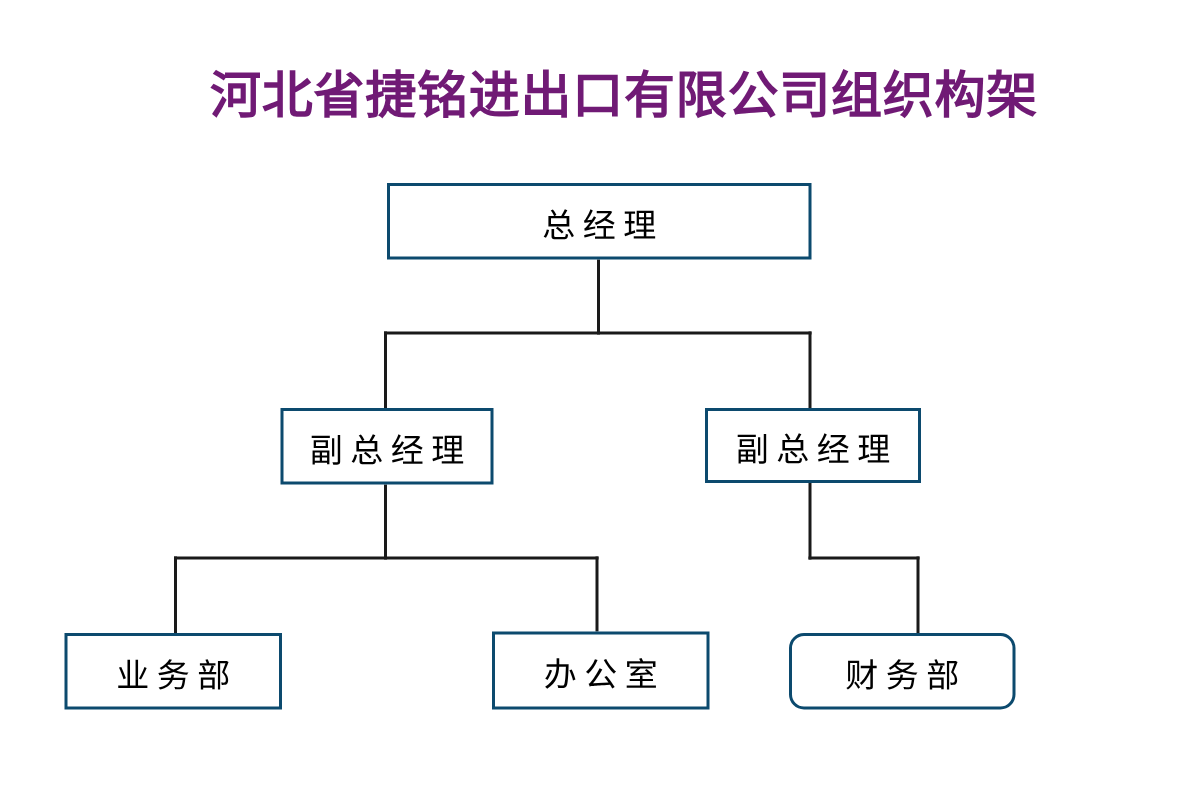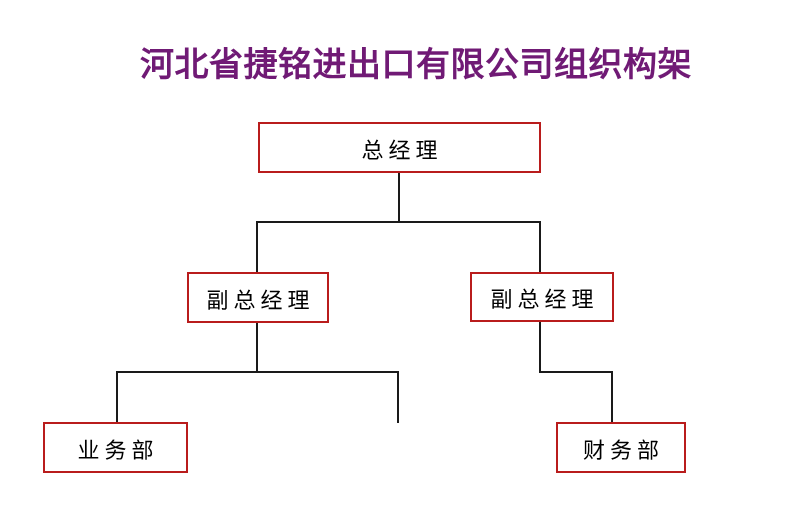--- a/index.html
+++ b/index.html
@@ -25,38 +25,38 @@
     text-align: center;
     font-size: 34px;
     line-height: 44px;
     font-weight: bold;
     letter-spacing: 0.5px;
     color: #701a75;
   }
   .node {
     position: absolute;
     box-sizing: border-box;
-    border: 2px solid #b91c1c;
+    border: 2px solid #0c4a6e;
     background: #ffffff;
     display: flex;
     align-items: center;
     justify-content: center;
     font-size: 22px;
     letter-spacing: 5px;
   }
   .node .label {
     padding-left: 5px; 
     white-space: nowrap;
   }
   .node-gm       { left: 258px; top: 122px; width: 283px; height: 51px; }
   .node-dgm-l    { left: 187px; top: 272px; width: 142px; height: 51px; }
   .node-dgm-r    { left: 470px; top: 272px; width: 144px; height: 50px; }
   .node-business { left:  43px; top: 422px; width: 145px; height: 51px; text-align: center; }
   .node-office   { left: 328px; top: 421px; width: 145px; height: 52px; }
-  .node-finance  { left: 556px; top: 422px; width: 130px; height: 51px; }
+  .node-finance  { left: 526px; top: 422px; width: 151px; height: 51px; border-radius: 10px; }
 
   .line {
     position: absolute;
     background: #1a1a1a;
   }
   .v { width: 2px; }
   .h { height: 2px; }
 
   .v-gm-down        { left: 398px; top: 170px; height: 53px; }
   .h-top            { left: 256px; top: 221px; width: 285px; }
@@ -98,18 +98,21 @@
   </div>
 
   <div class="node node-dgm-r">
     <span class="label">副总经理</span>
   </div>
 
   <div class="node node-business">
     <span class="label">业务部</span>
   </div>
 
+  <div class="node node-office">
+    <span class="label">办公室</span>
+  </div>
 
   <div class="node node-finance">
     <span class="label">财务部</span>
   </div>
 
 </div>
 
 </body></html>

